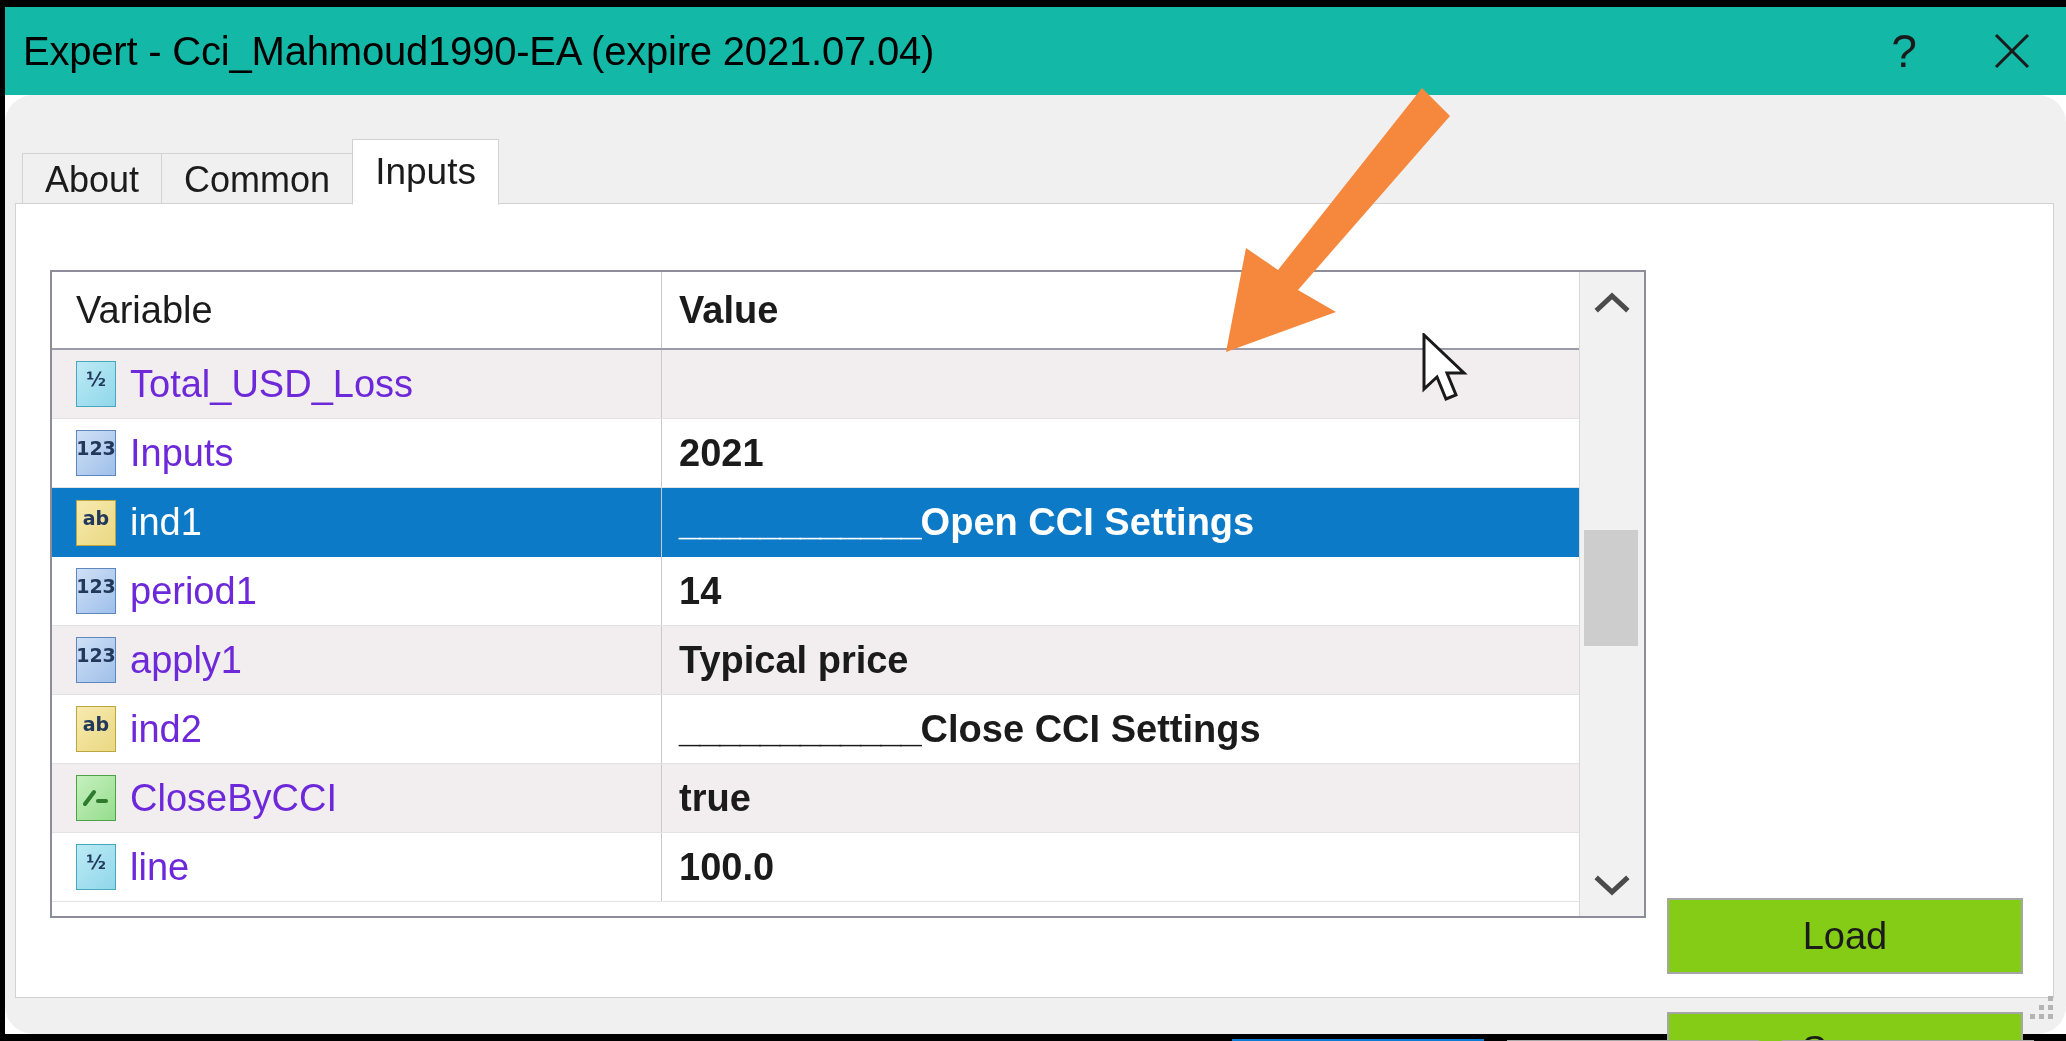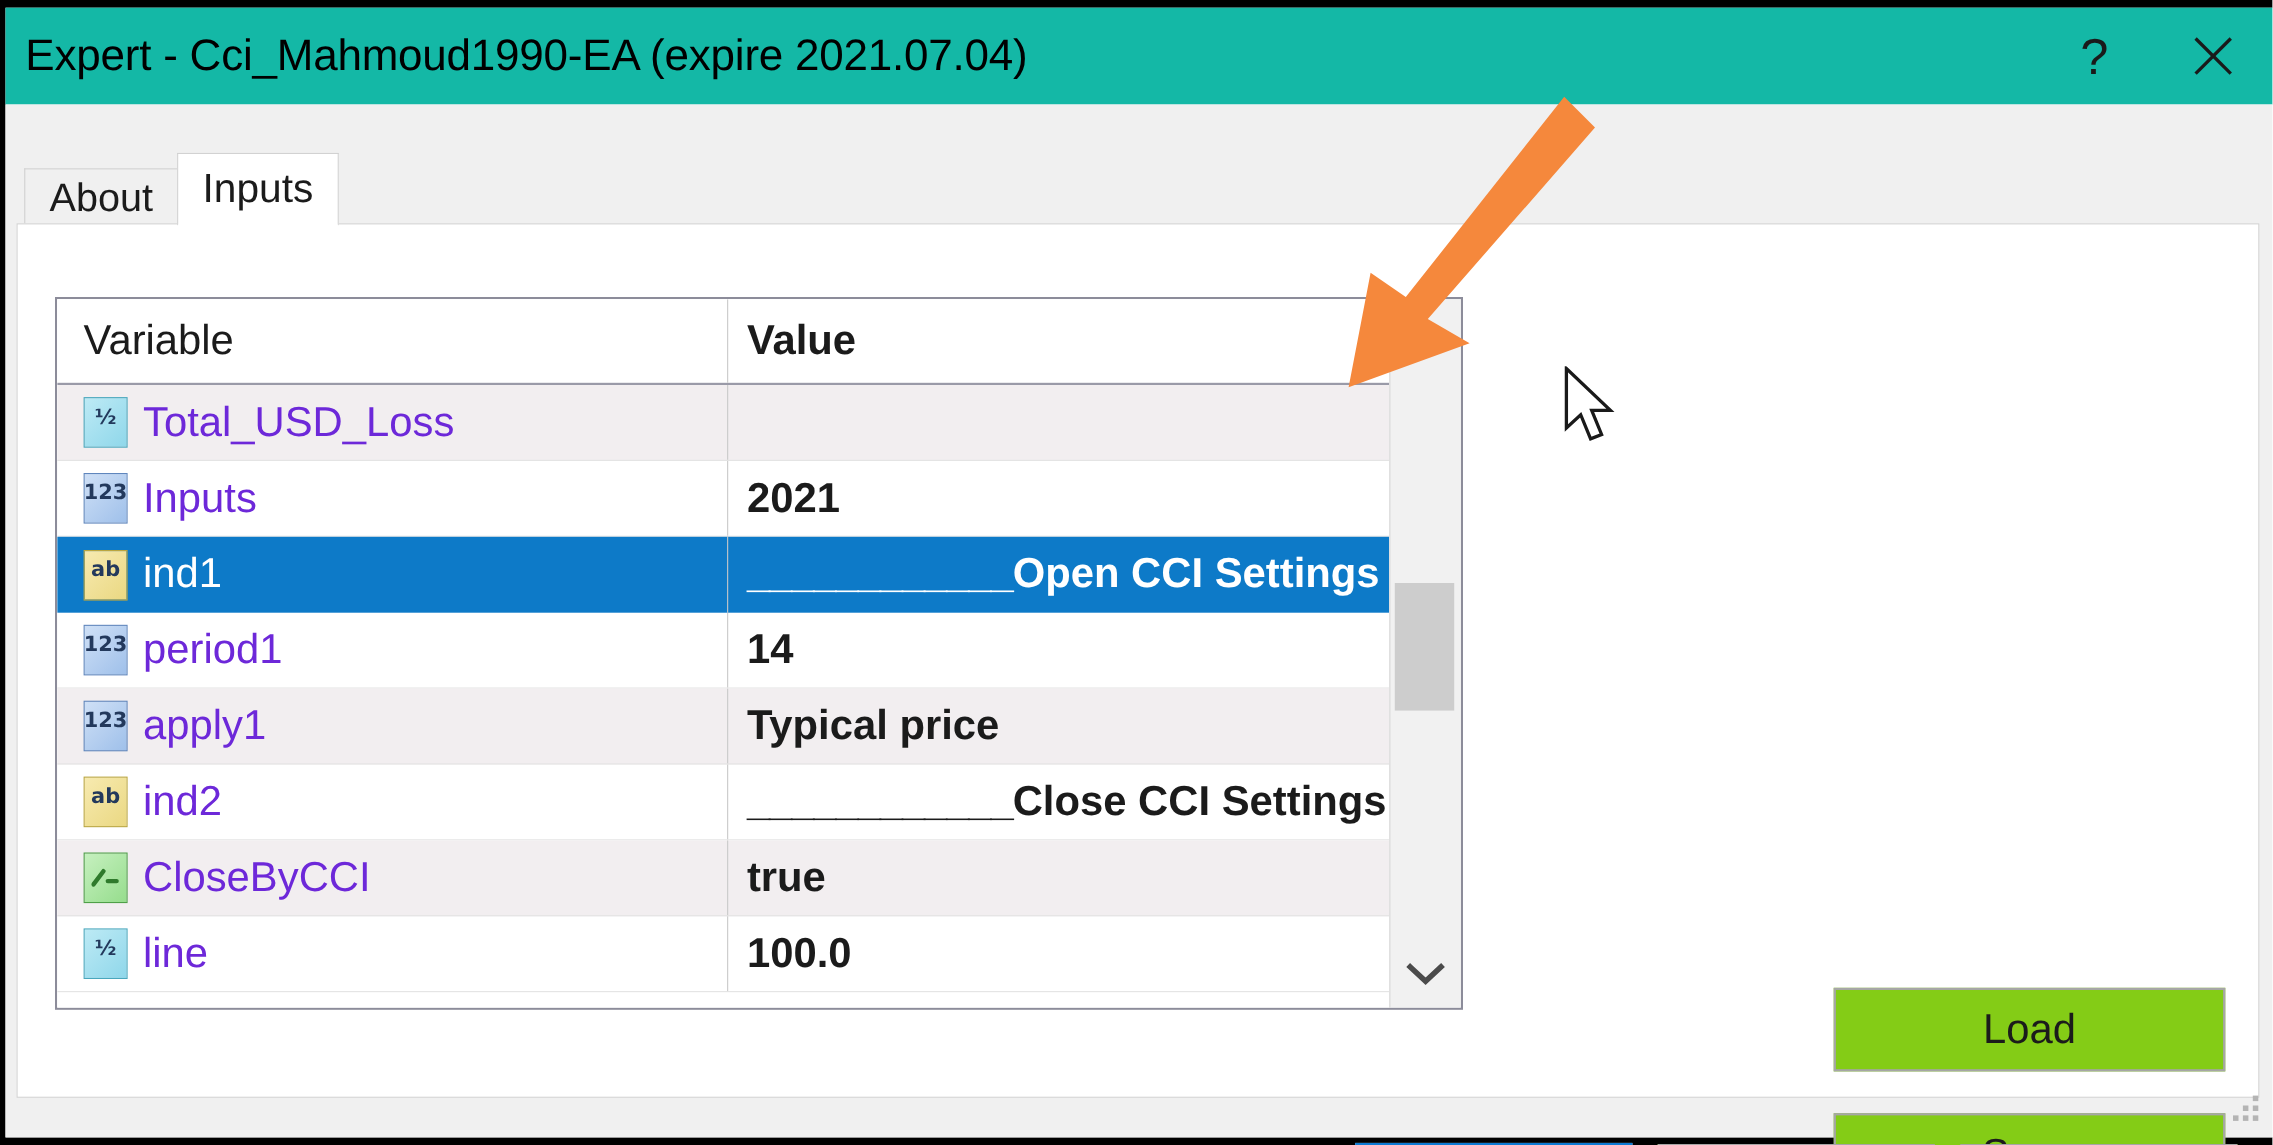--- a/index.html
+++ b/index.html
@@ -49,20 +49,21 @@
     color: #1a1a1a; background: transparent; cursor: default;
   }
   .tb-btn .glyph-help { font-size: 46px; font-weight: 400; line-height: 1; }
   .tb-btn svg { display: block; }
 
   
   .dialog-body {
     position: absolute; left: 5px; top: 95px;
     width: 2061px; height: 939px;
     background: #f0f0f0;
+    border-radius: 28px;
   }
 
   
   .tabstrip {
     position: absolute; left: 17px; top: 48px;
     height: 62px; display: flex; align-items: flex-end;
   }
   .tab {
     height: 52px; padding: 0 22px;
     display: flex; align-items: center; justify-content: center;
@@ -87,21 +88,21 @@
     position: absolute; left: 10px; top: 108px;
     width: 2039px; height: 795px;
     background: #ffffff;
     border: 1px solid #d2d2d2;
     box-sizing: border-box;
   }
 
   
   .grid-wrap {
     position: absolute; left: 34px; top: 66px;
-    width: 1280px; height: 648px;
+    width: 1596px; height: 648px;
     border: 2px solid #8c8c9a;
     background: #ffffff;
     box-sizing: border-box;
     display: flex;
     justify-content: center;
   }
   .grid {
     flex: 1 1 auto;
     position: relative;
     overflow: hidden;
@@ -282,20 +283,23 @@
       </div>
     </div>
   </div>
 
   <div class="dialog-body">
 
     <div class="tabstrip">
       <div class="tab">
         <span>About</span>
       </div>
+      <div class="tab">
+        <span>Common</span>
+      </div>
       <div class="tab active">
         <span>Inputs</span>
       </div>
     </div>
 
     <div class="tabpage">
 
       <div class="grid-wrap">
         <div class="grid">
 

